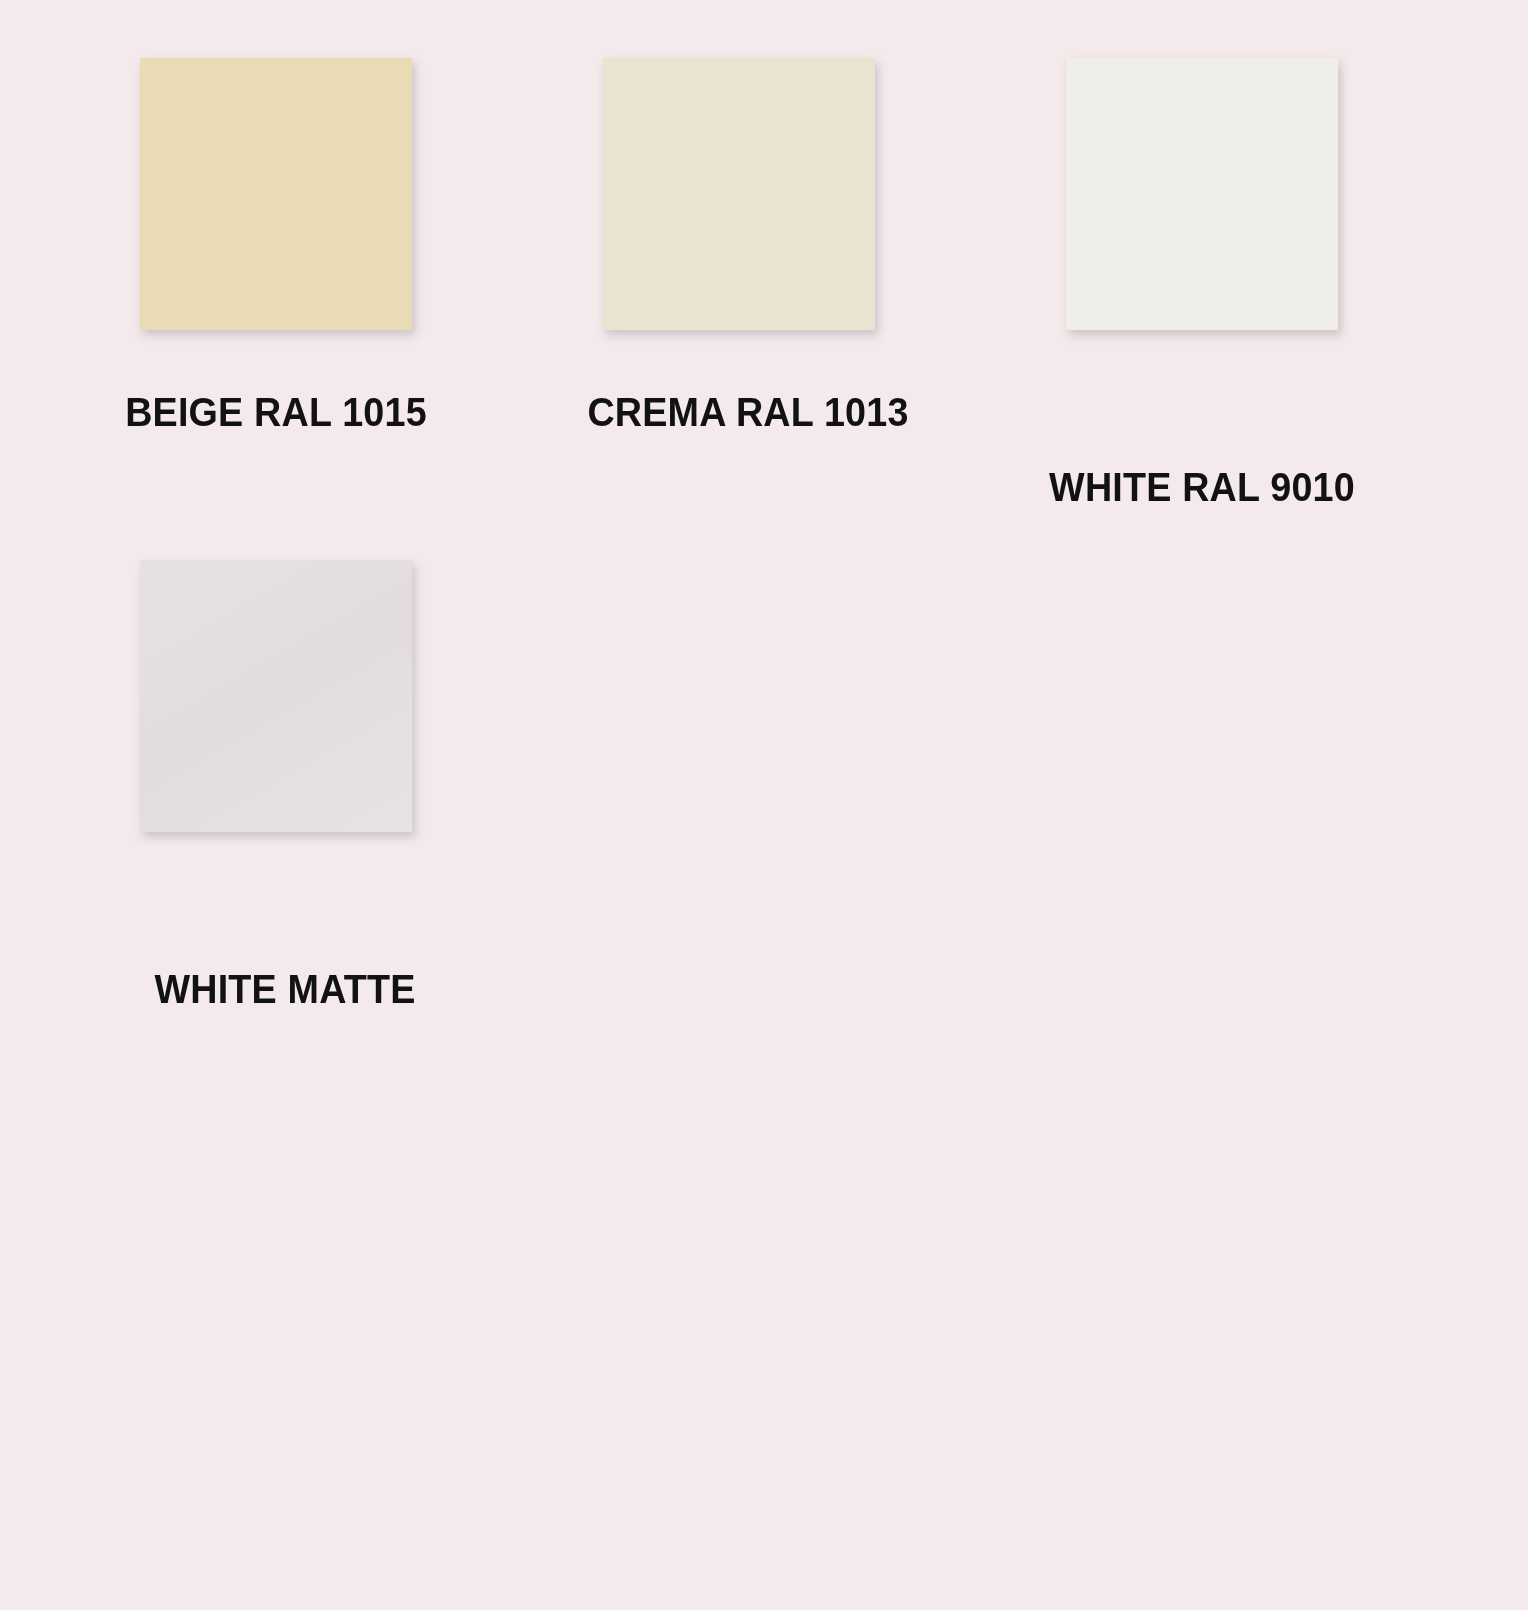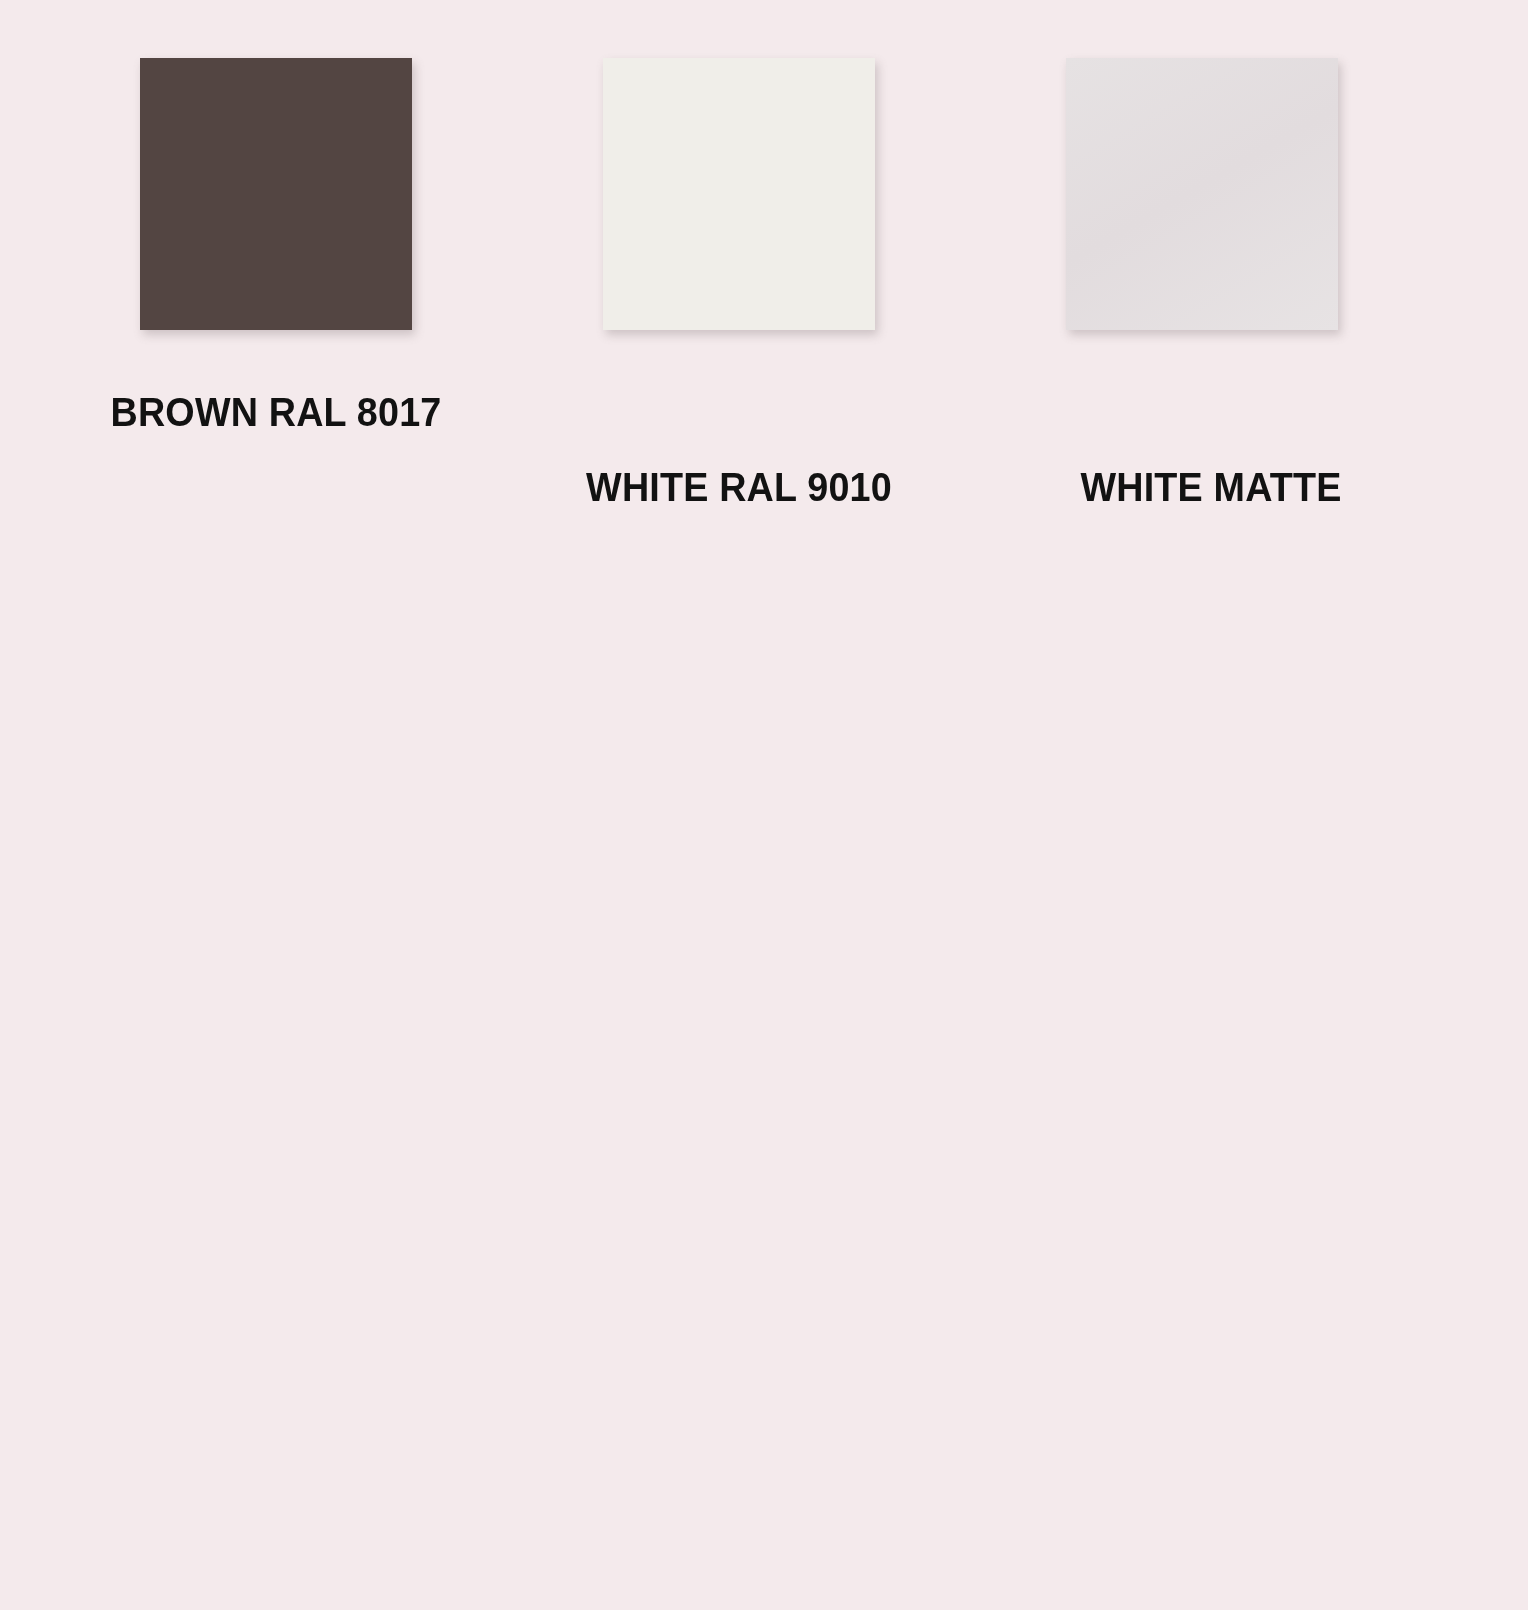--- a/index.html
+++ b/index.html
@@ -69,28 +69,32 @@
   .row-2 .swatch-label { top: 406px; }
 
   .swatch-cell.col-2 .swatch-label { left: -96px; }
 </style>
 </head>
 <body style="background: rgb(244, 234, 236);">
 
 <div id="palette-board" style="background: rgb(244, 234, 236);">
   <div class="swatch-grid">
 
+    <div class="swatch-cell row-0 col-0">
+      <div class="swatch-chip" style="background: rgb(232, 219, 181);"></div>
+      <div class="swatch-label" style="color: rgb(18, 18, 18);">BEIGE RAL 1015</div>
+    </div>
 
 
+    <div class="swatch-cell row-0 col-2">
+      <div class="swatch-chip" style="background: rgb(233, 228, 210);"></div>
+      <div class="swatch-label" style="color: rgb(18, 18, 18);">CREMA RAL 1013</div>
+    </div>
 
 
-    <div class="swatch-cell row-1 col-1">
-      <div class="swatch-chip" style="background: rgb(83, 69, 66);"></div>
-      <div class="swatch-label" style="color: rgb(18, 18, 18);">BROWN RAL 8017</div>
-    </div>
 
 
 
     <div class="swatch-cell row-2 col-1">
       <div class="swatch-chip" style="background: rgb(240, 238, 233);"></div>
       <div class="swatch-label" style="color: rgb(18, 18, 18);">WHITE RAL 9010</div>
     </div>
 
     <div class="swatch-cell row-2 col-2">
       <div class="swatch-chip" style="background: linear-gradient(150deg, rgb(230, 226, 227) 0%, rgb(226, 220, 222) 48%, rgb(231, 227, 228) 100%);"></div>

